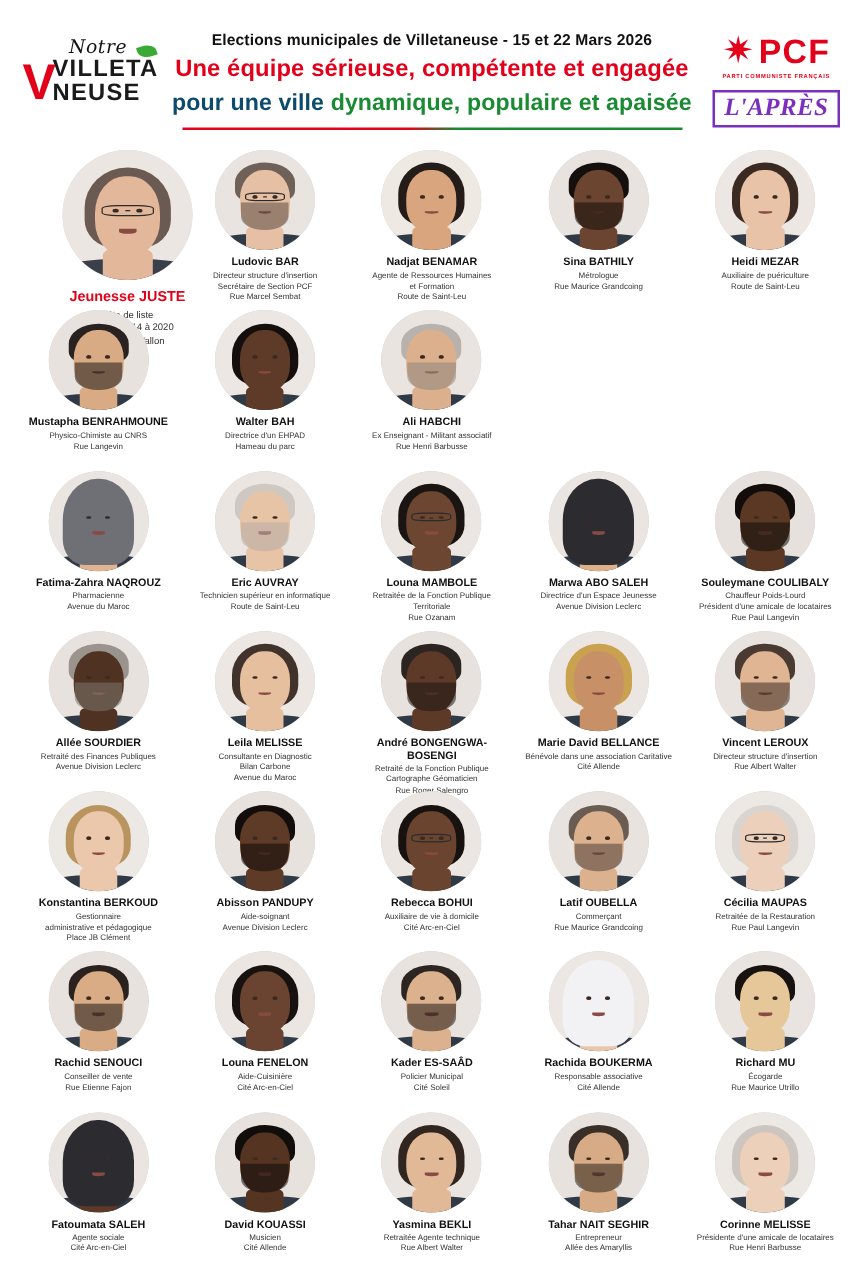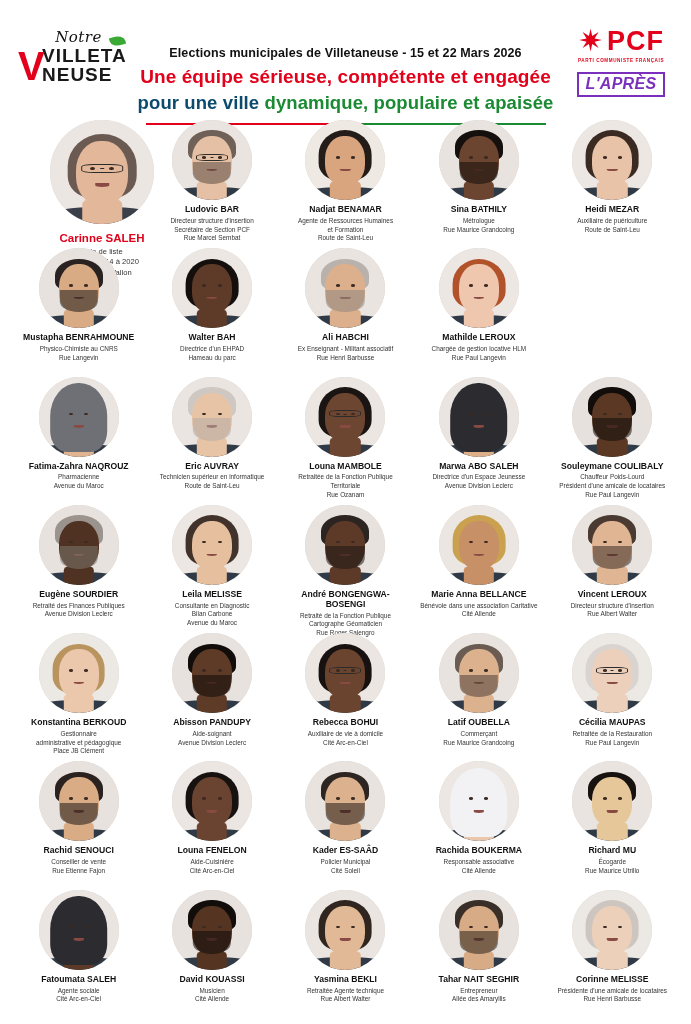--- a/index.html
+++ b/index.html
@@ -14,21 +14,21 @@
     font-family: "Liberation Sans", sans-serif;
     color: #1a1a1a;
     overflow: hidden;
     position: relative;
   }
 
   
   .header {
     position: relative;
     height: 118px;
-    padding: 24px 10px 0 10px;
+    padding: 3px 10px 0 10px;
   }
   .logo-left {
     position: absolute;
     left: 18px;
     top: 30px;
     width: 115px;
     text-align: center;
     line-height: 1;
   }
   .logo-notre {
@@ -135,24 +135,25 @@
     color: #e2001a;
     margin-top: 2px;
     font-weight: bold;
   }
   .apres {
     margin-top: 9px;
     border: 2px solid #7b2fbd;
     display: inline-block;
     padding: 1px 7px 2px 7px;
     font-weight: bold;
-    font-size: 16px;
+    font-size: 20px;
     color: #7b2fbd;
     font-style: italic;
     letter-spacing: .3px;
+    font-family: Liberation Serif, serif;
   }
 
   
   .lead-block {
     position: absolute;
     left: 22px;
     top: 120px;
     width: 160px;
     text-align: center;
   }
@@ -369,21 +370,21 @@
       <div class="neck" style="background: rgb(227, 183, 154);"></div>
       <div class="head" style="background: rgb(227, 183, 154);"></div>
 
       <div class="eye l"></div>
       <div class="eye r"></div>
       <div class="glasses"></div>
       <div class="mouth"></div>
 
     </div>
   </div>
-  <div class="lead-name">Carinne SALEH</div>
+  <div class="lead-name">Jeunesse JUSTE</div>
   <div class="lead-role" style="white-space: pre-line;">Tête de liste
 Maire de 2014 à 2020
 Rue Henri Wallon</div>
 </div>
 
 <div class="grid" id="grid">
     <div class="row" style="height: 128.286px;">
       <div class="cell empty"></div>
       <div class="cell">
         <div class="photo">
@@ -506,37 +507,20 @@
             <div class="eye l"></div>
             <div class="eye r"></div>
             <div class="mouth"></div>
             <div class="beard" style="background: rgb(143, 134, 127);"></div>
           </div>
         </div>
         <div class="name">Ali HABCHI</div>
         <div class="role" style="white-space: pre-line;">Ex Enseignant - Militant associatif
 Rue Henri Barbusse</div>
       </div>
-      <div class="cell">
-        <div class="photo">
-          <div class="face">
-            <div class="bg" style="background: rgb(236, 231, 227);"></div>
-            <div class="shoulders" style="background: rgb(47, 58, 70);"></div>
-            <div class="hair long" style="background: rgb(178, 82, 42);"></div>
-            <div class="neck" style="background: rgb(238, 199, 174);"></div>
-            <div class="head" style="background: rgb(238, 199, 174);"></div>
-            <div class="eye l"></div>
-            <div class="eye r"></div>
-            <div class="mouth"></div>
-          </div>
-        </div>
-        <div class="name">Mathilde LEROUX</div>
-        <div class="role" style="white-space: pre-line;">Chargée de gestion locative HLM
-Rue Paul Langevin</div>
-      </div>
     </div>
     <div class="row" style="height: 128.286px;">
       <div class="cell">
         <div class="photo">
           <div class="face">
             <div class="bg" style="background: rgb(234, 229, 224);"></div>
             <div class="shoulders" style="background: rgb(47, 58, 70);"></div>
             <div class="hair long" style="background: rgb(42, 33, 28);"></div>
             <div class="neck" style="background: rgb(224, 180, 145);"></div>
             <div class="head" style="background: rgb(224, 180, 145);"></div>
@@ -633,21 +617,21 @@
             <div class="shoulders" style="background: rgb(47, 58, 70);"></div>
             <div class="hair" style="background: rgb(155, 148, 142);"></div>
             <div class="neck" style="background: rgb(79, 50, 33);"></div>
             <div class="head" style="background: rgb(79, 50, 33);"></div>
             <div class="eye l"></div>
             <div class="eye r"></div>
             <div class="mouth"></div>
             <div class="beard" style="background: rgb(125, 118, 111);"></div>
           </div>
         </div>
-        <div class="name">Eugène SOURDIER</div>
+        <div class="name">Allée SOURDIER</div>
         <div class="role" style="white-space: pre-line;">Retraité des Finances Publiques
 Avenue Division Leclerc</div>
       </div>
       <div class="cell">
         <div class="photo">
           <div class="face">
             <div class="bg" style="background: rgb(236, 231, 226);"></div>
             <div class="shoulders" style="background: rgb(47, 58, 70);"></div>
             <div class="hair long" style="background: rgb(65, 51, 43);"></div>
             <div class="neck" style="background: rgb(230, 191, 159);"></div>
@@ -687,21 +671,21 @@
             <div class="bg" style="background: rgb(235, 230, 225);"></div>
             <div class="shoulders" style="background: rgb(47, 58, 70);"></div>
             <div class="hair long" style="background: rgb(201, 161, 79);"></div>
             <div class="neck" style="background: rgb(199, 144, 103);"></div>
             <div class="head" style="background: rgb(199, 144, 103);"></div>
             <div class="eye l"></div>
             <div class="eye r"></div>
             <div class="mouth"></div>
           </div>
         </div>
-        <div class="name">Marie Anna BELLANCE</div>
+        <div class="name">Marie David BELLANCE</div>
         <div class="role" style="white-space: pre-line;">Bénévole dans une association Caritative
 Cité Allende</div>
       </div>
       <div class="cell">
         <div class="photo">
           <div class="face">
             <div class="bg" style="background: rgb(232, 227, 222);"></div>
             <div class="shoulders" style="background: rgb(47, 58, 70);"></div>
             <div class="hair" style="background: rgb(74, 58, 49);"></div>
             <div class="neck" style="background: rgb(224, 181, 147);"></div>

